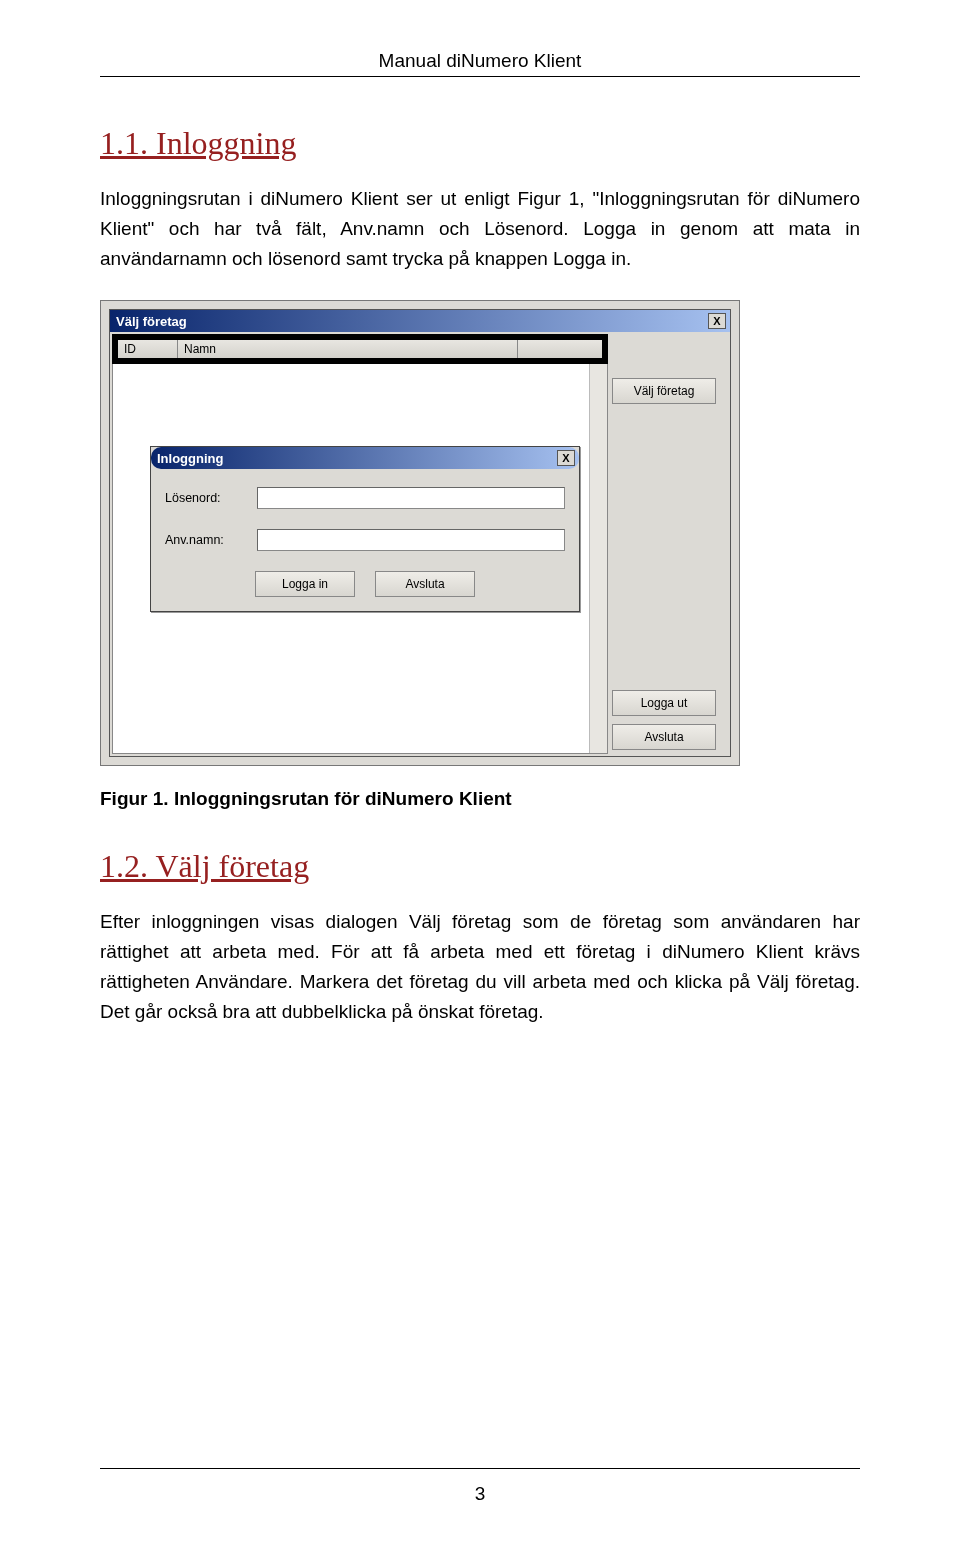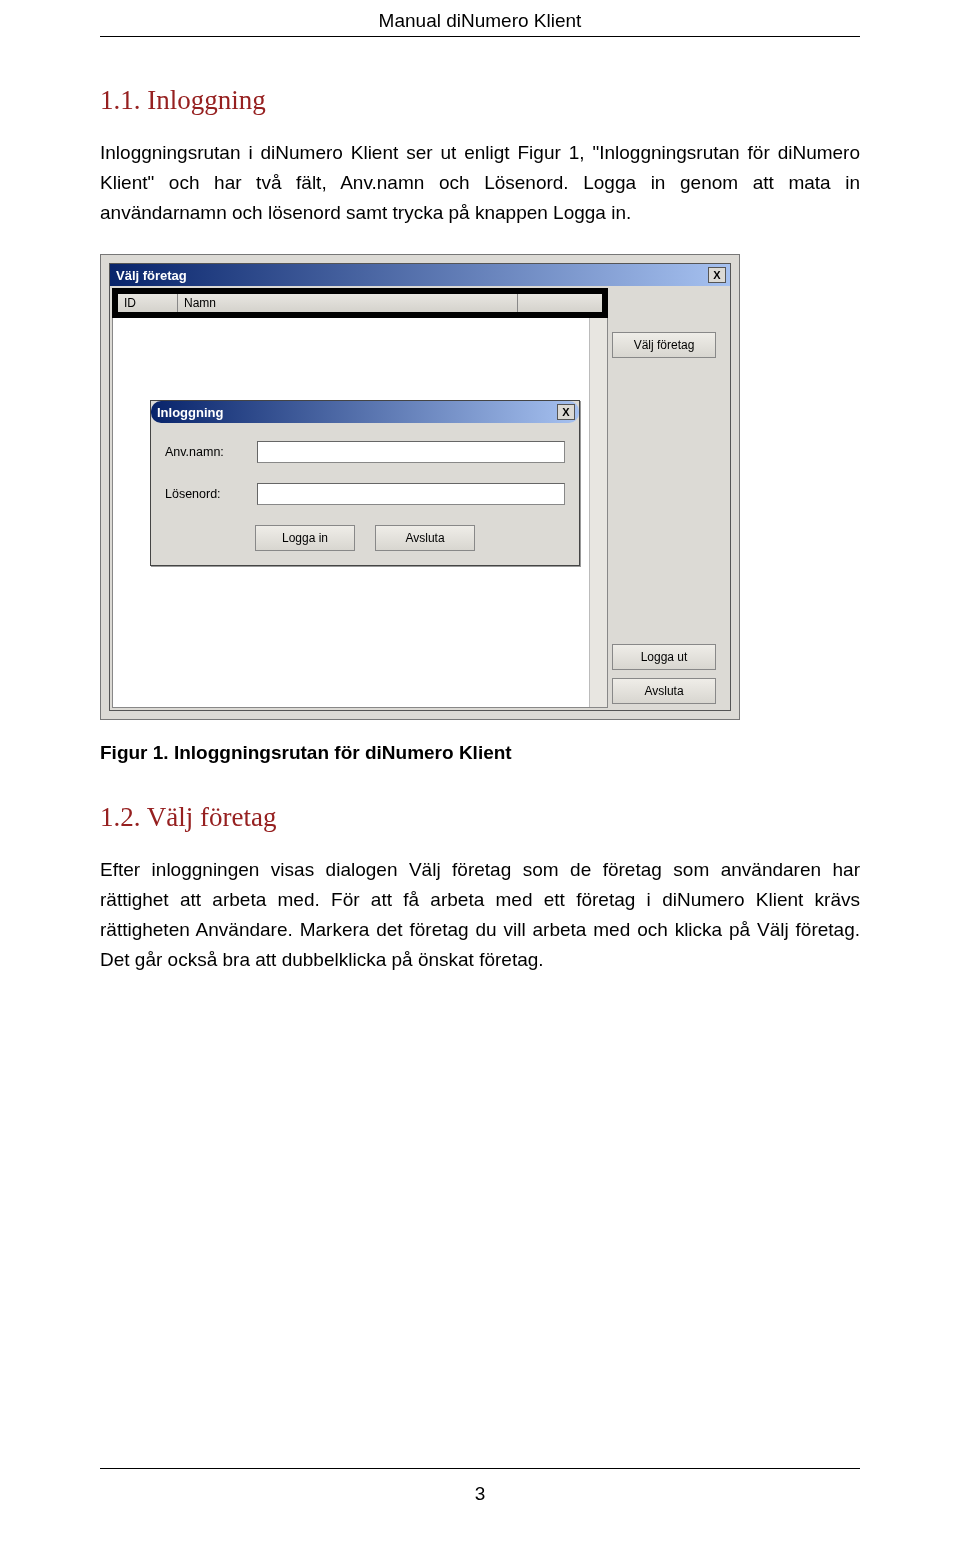--- a/index.html
+++ b/index.html
@@ -5,20 +5,21 @@
   * { box-sizing: border-box; margin: 0; padding: 0; }
   body {
     width: 960px;
     height: 1543px;
     background: #fff;
     font-family: Arial, Helvetica, sans-serif;
     position: relative;
   }
   .page {
     padding: 10px 100px 0 100px;
+    margin-top: 40px;
   }
   .header-title {
     text-align: center;
     font-size: 19px;
     color: #000;
     margin-bottom: 4px;
   }
   .header-rule {
     border: none;
     border-top: 1px solid #000;
@@ -27,23 +28,24 @@
   .h1 {
     font-family: Georgia, 'Times New Roman', serif;
     color: #962020;
     font-size: 36px;
     font-weight: normal;
     margin-bottom: 42px;
   }
   .h2 {
     font-family: Georgia, 'Times New Roman', serif;
     color: #962020;
-    font-size: 27px;
+    font-size: 32px;
     font-weight: normal;
     margin-bottom: 22px;
+    text-decoration: underline;
   }
   .para {
     font-size: 19px;
     line-height: 1.58;
     color: #000;
     text-align: justify;
     margin-bottom: 26px;
   }
   .caption {
     font-size: 19px;
@@ -281,25 +283,25 @@
             </div>
           </div>
 
           <div class="login-window">
             <div class="login-titlebar">
               <span class="login-title">Inloggning</span>
               <div class="vf-close">X</div>
             </div>
             <div class="login-body">
               <div class="login-row">
+                <div class="login-label">Lösenord:</div>
+                <div class="login-input"></div>
+              </div>
+              <div class="login-row">
                 <div class="login-label">Anv.namn:</div>
-                <div class="login-input"></div>
-              </div>
-              <div class="login-row">
-                <div class="login-label">Lösenord:</div>
                 <div class="login-input"></div>
               </div>
               <div class="login-buttons">
                 <div class="win-button">Logga in</div>
                 <div class="win-button">Avsluta</div>
               </div>
             </div>
           </div>
 
         </div>

